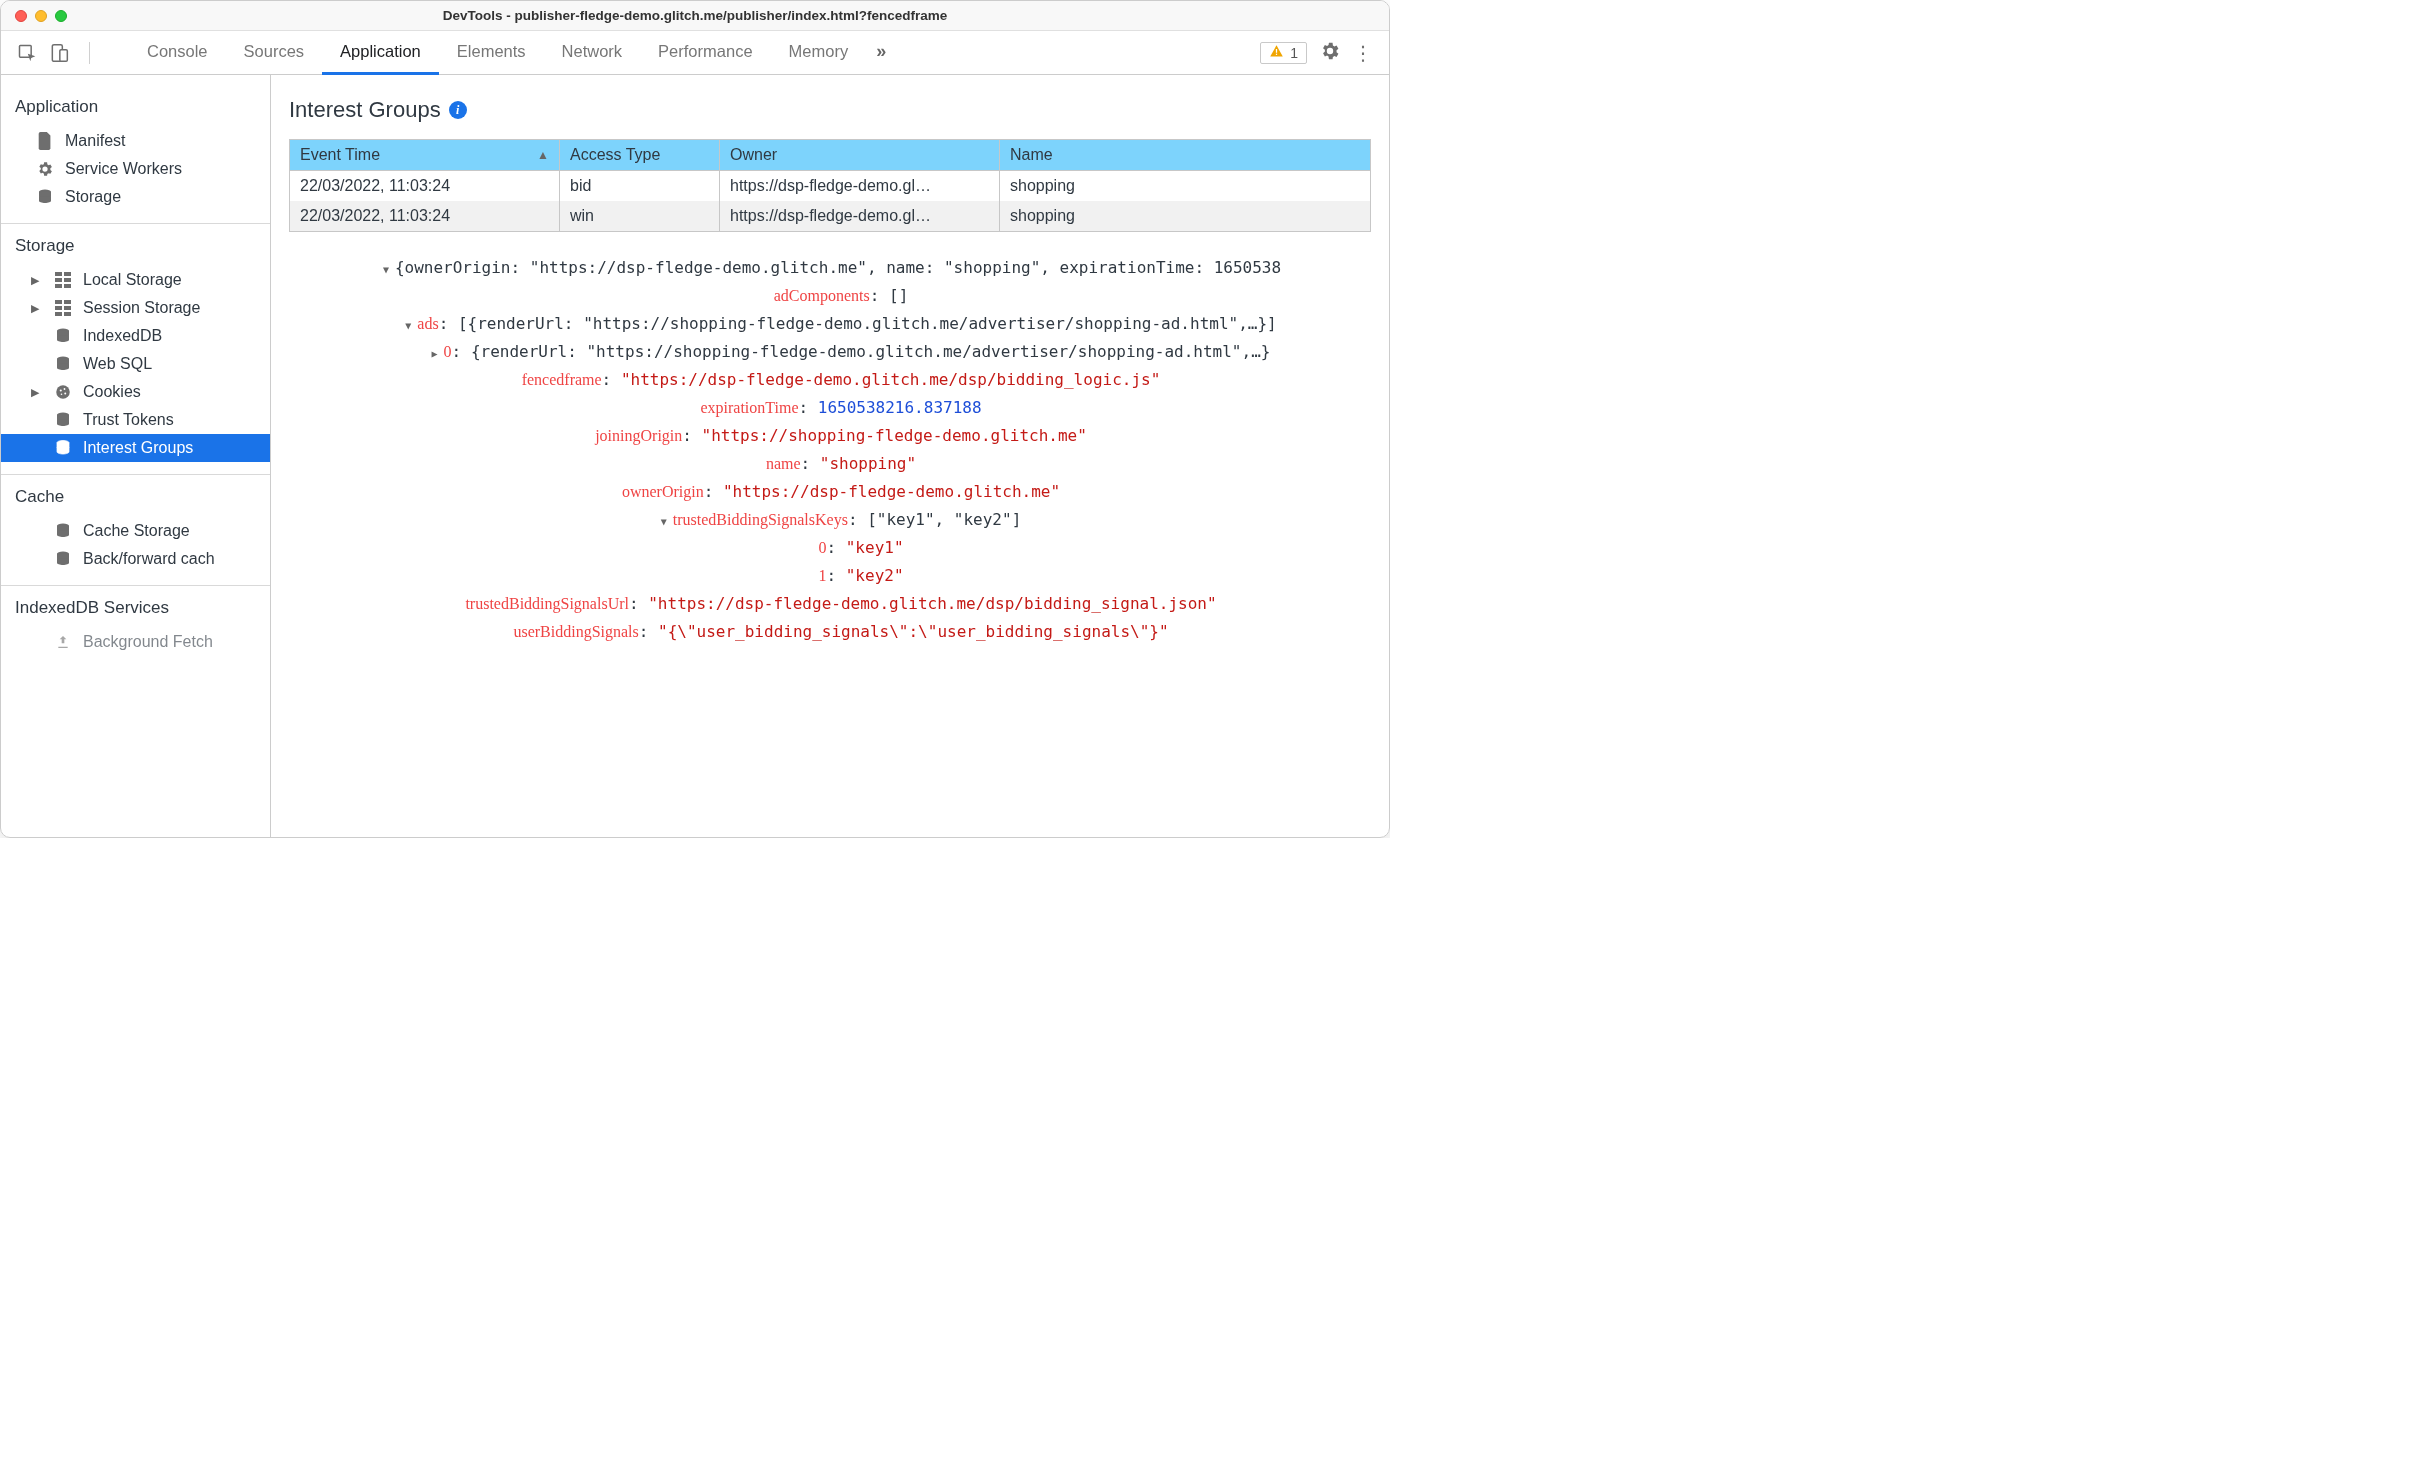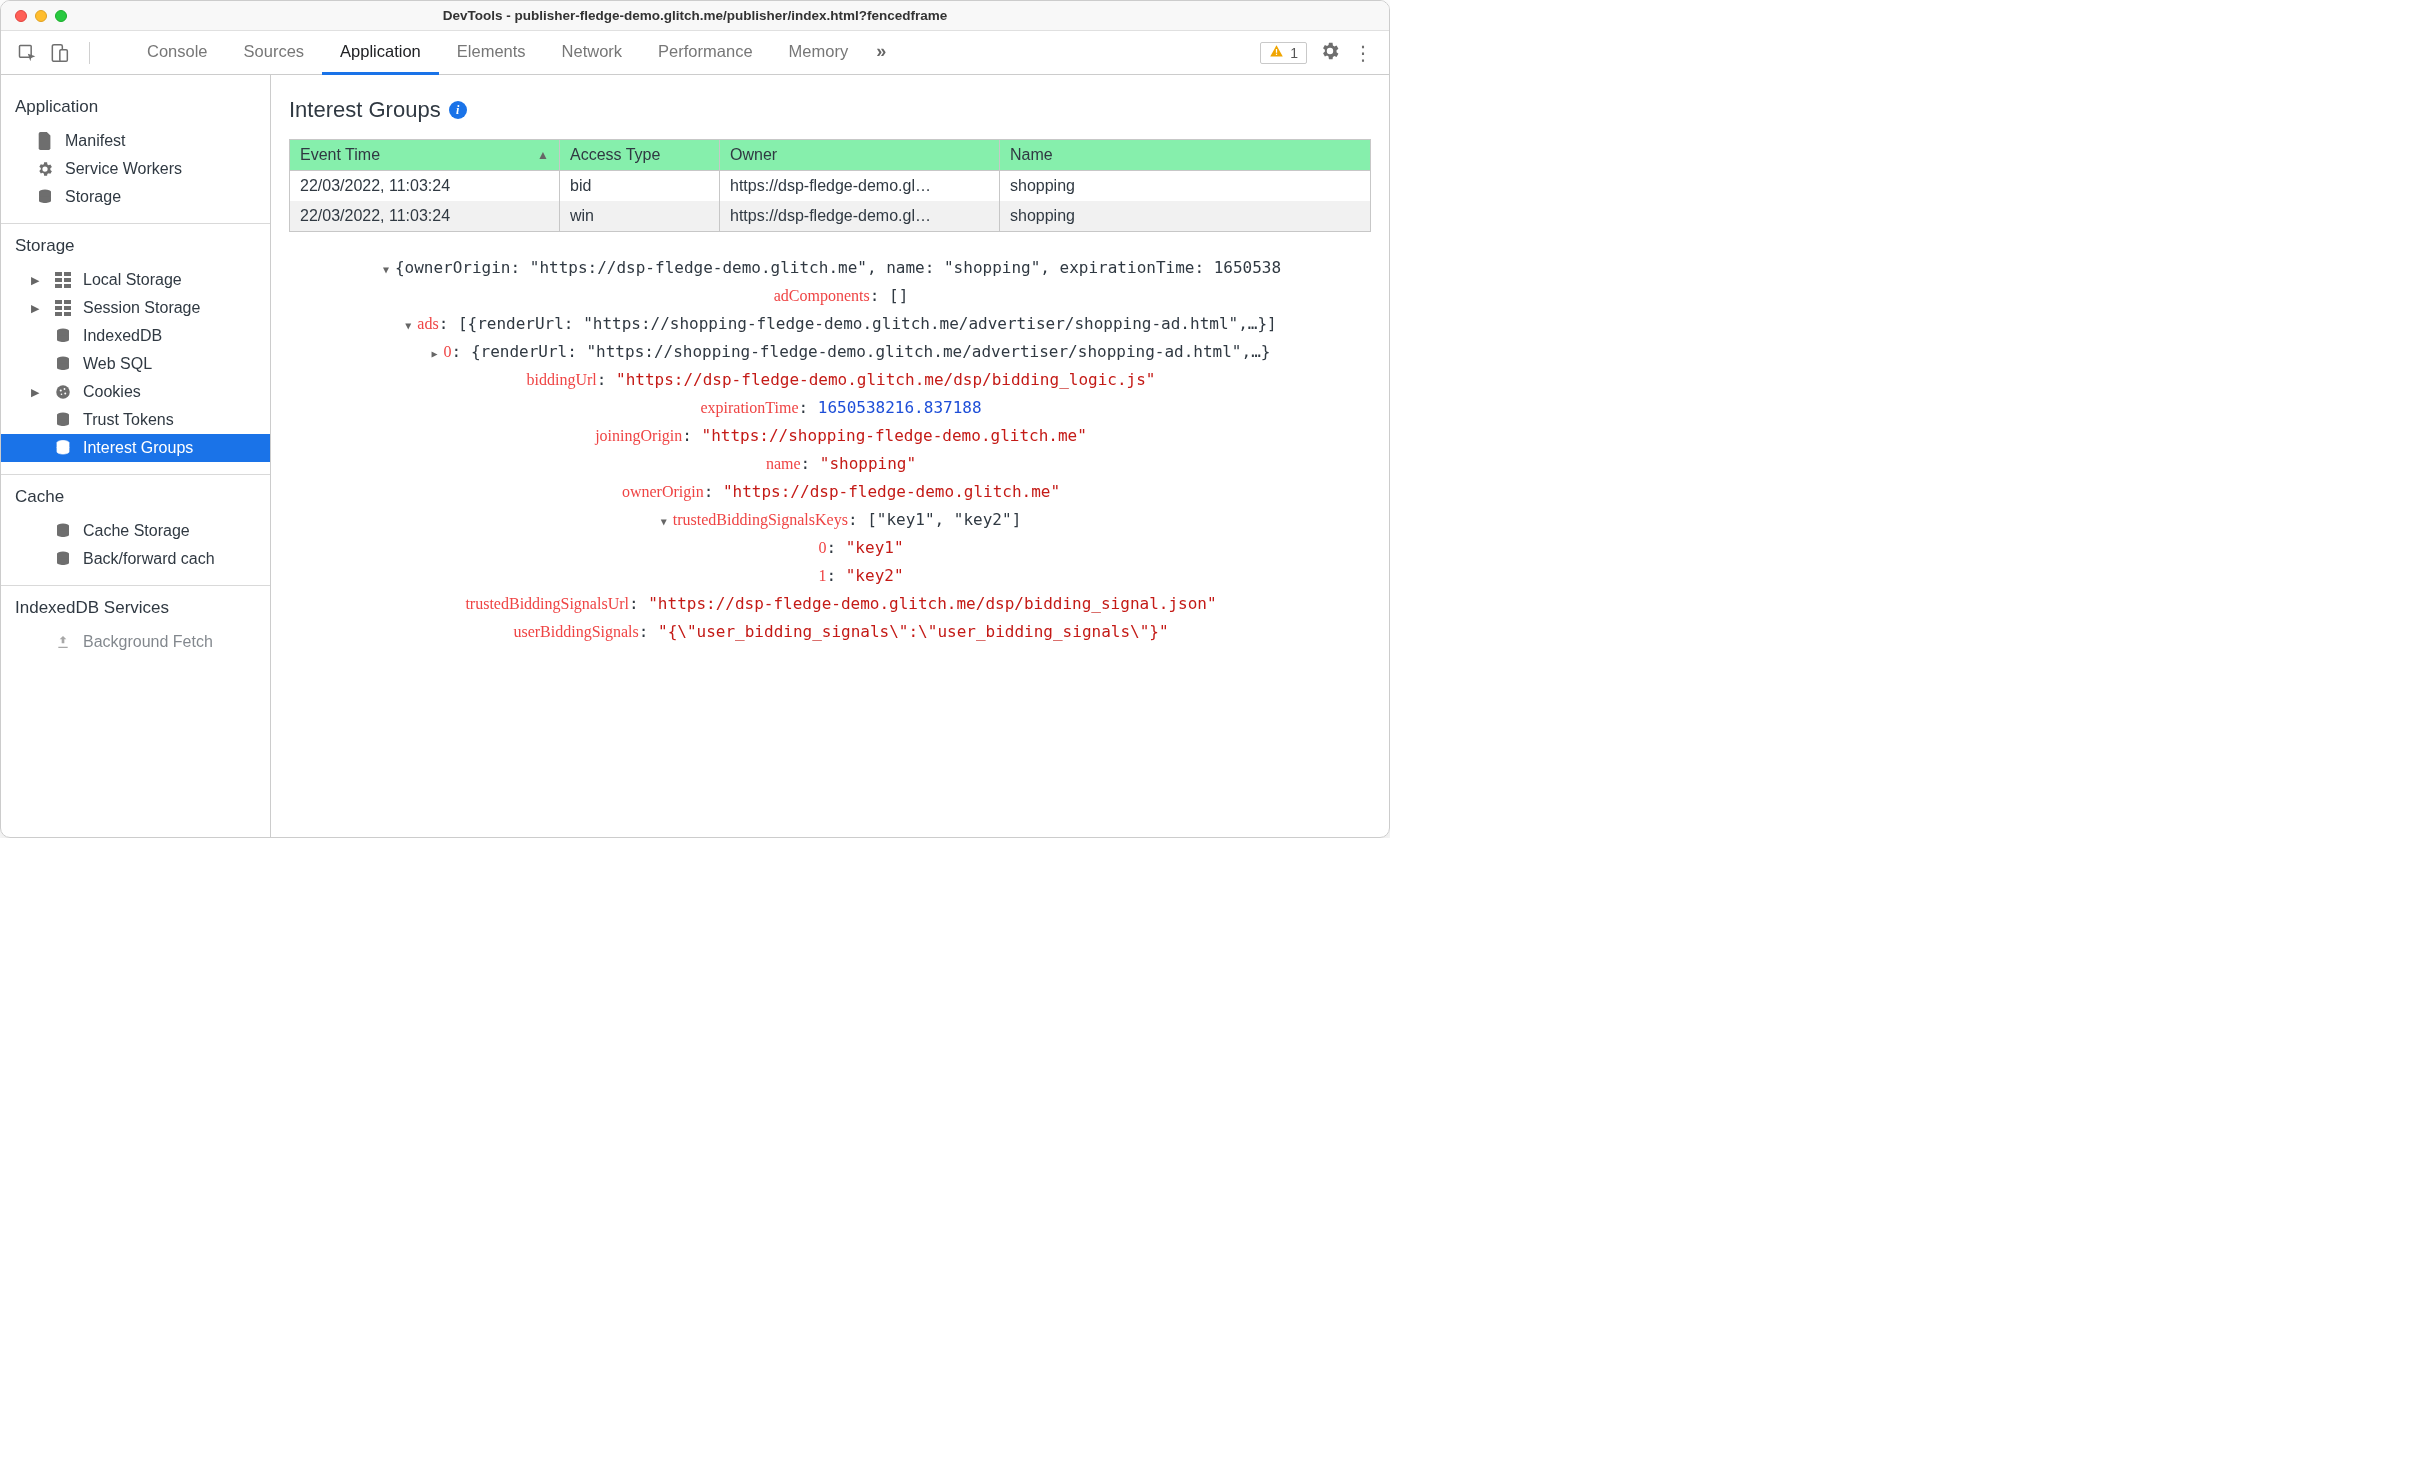--- a/index.html
+++ b/index.html
@@ -99,21 +99,21 @@
   .info-icon {
     width: 18px; height: 18px; border-radius: 50%;
     background: #1a73e8; color: #fff; font-size: 12px; font-weight: 700;
     display: inline-flex; align-items: center; justify-content: center;
     font-family: Georgia, serif; font-style: italic;
   }
 
   
   .table { border: 1px solid #c7c7c7; margin: 0 18px 0px; font-size: 16px; }
   .table-row { display: flex; }
-  .table-row.header-row { background: #86efac; border-bottom: 1px solid #c7c7c7; align-items: center; }
+  .table-row.header-row { background: #7dd3fc; border-bottom: 1px solid #c7c7c7; align-items: center; }
   .table-row.body-row { background: #fff; }
   .table-row.body-row:nth-child(odd) { background: #f1f1f1; }
   .table-cell { padding: 6px 10px; border-right: 1px solid #c7c7c7; overflow: hidden; text-overflow: ellipsis; white-space: nowrap; }
   .table-cell:last-child { border-right: none; }
   .col-time { width: 270px; }
   .col-type { width: 160px; }
   .col-owner { width: 280px; }
   .col-name { flex: 1; }
   .header-row .table-cell { display: flex; align-items: center; font-weight: 400; }
   .sort-caret { margin-left: auto; font-size: 12px; color: #666; }
@@ -389,21 +389,21 @@
           <div class="table-cell col-owner">https://dsp-fledge-demo.gl…</div>
           <div class="table-cell col-name">shopping</div>
         </div>
       </div>
 
       <div class="json-view">
         <span class="jv-line caret-open"><span class="jv-plain">{ownerOrigin: "https://dsp-fledge-demo.glitch.me", name: "shopping", expirationTime: 1650538</span></span>
         <span class="jv-line jv-ind1"><span class="jv-key">adComponents</span><span class="jv-plain">: </span><span class="jv-plain">[]</span></span>
         <span class="jv-line jv-ind1 caret-open"><span class="jv-key">ads</span><span class="jv-plain">: </span><span class="jv-plain">[{renderUrl: "https://shopping-fledge-demo.glitch.me/advertiser/shopping-ad.html",…}]</span></span>
         <span class="jv-line jv-ind2 caret-closed"><span class="jv-key">0</span><span class="jv-plain">: </span><span class="jv-plain">{renderUrl: "https://shopping-fledge-demo.glitch.me/advertiser/shopping-ad.html",…}</span></span>
-        <span class="jv-line jv-ind1"><span class="jv-key">biddingUrl</span><span class="jv-plain">: </span><span class="jv-str">"https://dsp-fledge-demo.glitch.me/dsp/bidding_logic.js"</span></span>
+        <span class="jv-line jv-ind1"><span class="jv-key">fencedframe</span><span class="jv-plain">: </span><span class="jv-str">"https://dsp-fledge-demo.glitch.me/dsp/bidding_logic.js"</span></span>
         <span class="jv-line jv-ind1"><span class="jv-key">expirationTime</span><span class="jv-plain">: </span><span class="jv-num">1650538216.837188</span></span>
         <span class="jv-line jv-ind1"><span class="jv-key">joiningOrigin</span><span class="jv-plain">: </span><span class="jv-str">"https://shopping-fledge-demo.glitch.me"</span></span>
         <span class="jv-line jv-ind1"><span class="jv-key">name</span><span class="jv-plain">: </span><span class="jv-str">"shopping"</span></span>
         <span class="jv-line jv-ind1"><span class="jv-key">ownerOrigin</span><span class="jv-plain">: </span><span class="jv-str">"https://dsp-fledge-demo.glitch.me"</span></span>
         <span class="jv-line jv-ind1 caret-open"><span class="jv-key">trustedBiddingSignalsKeys</span><span class="jv-plain">: </span><span class="jv-plain">["key1", "key2"]</span></span>
         <span class="jv-line jv-ind3"><span class="jv-key">0</span><span class="jv-plain">: </span><span class="jv-str">"key1"</span></span>
         <span class="jv-line jv-ind3"><span class="jv-key">1</span><span class="jv-plain">: </span><span class="jv-str">"key2"</span></span>
         <span class="jv-line jv-ind1"><span class="jv-key">trustedBiddingSignalsUrl</span><span class="jv-plain">: </span><span class="jv-str">"https://dsp-fledge-demo.glitch.me/dsp/bidding_signal.json"</span></span>
         <span class="jv-line jv-ind1"><span class="jv-key">userBiddingSignals</span><span class="jv-plain">: </span><span class="jv-str">"{\"user_bidding_signals\":\"user_bidding_signals\"}"</span></span>
       </div>

